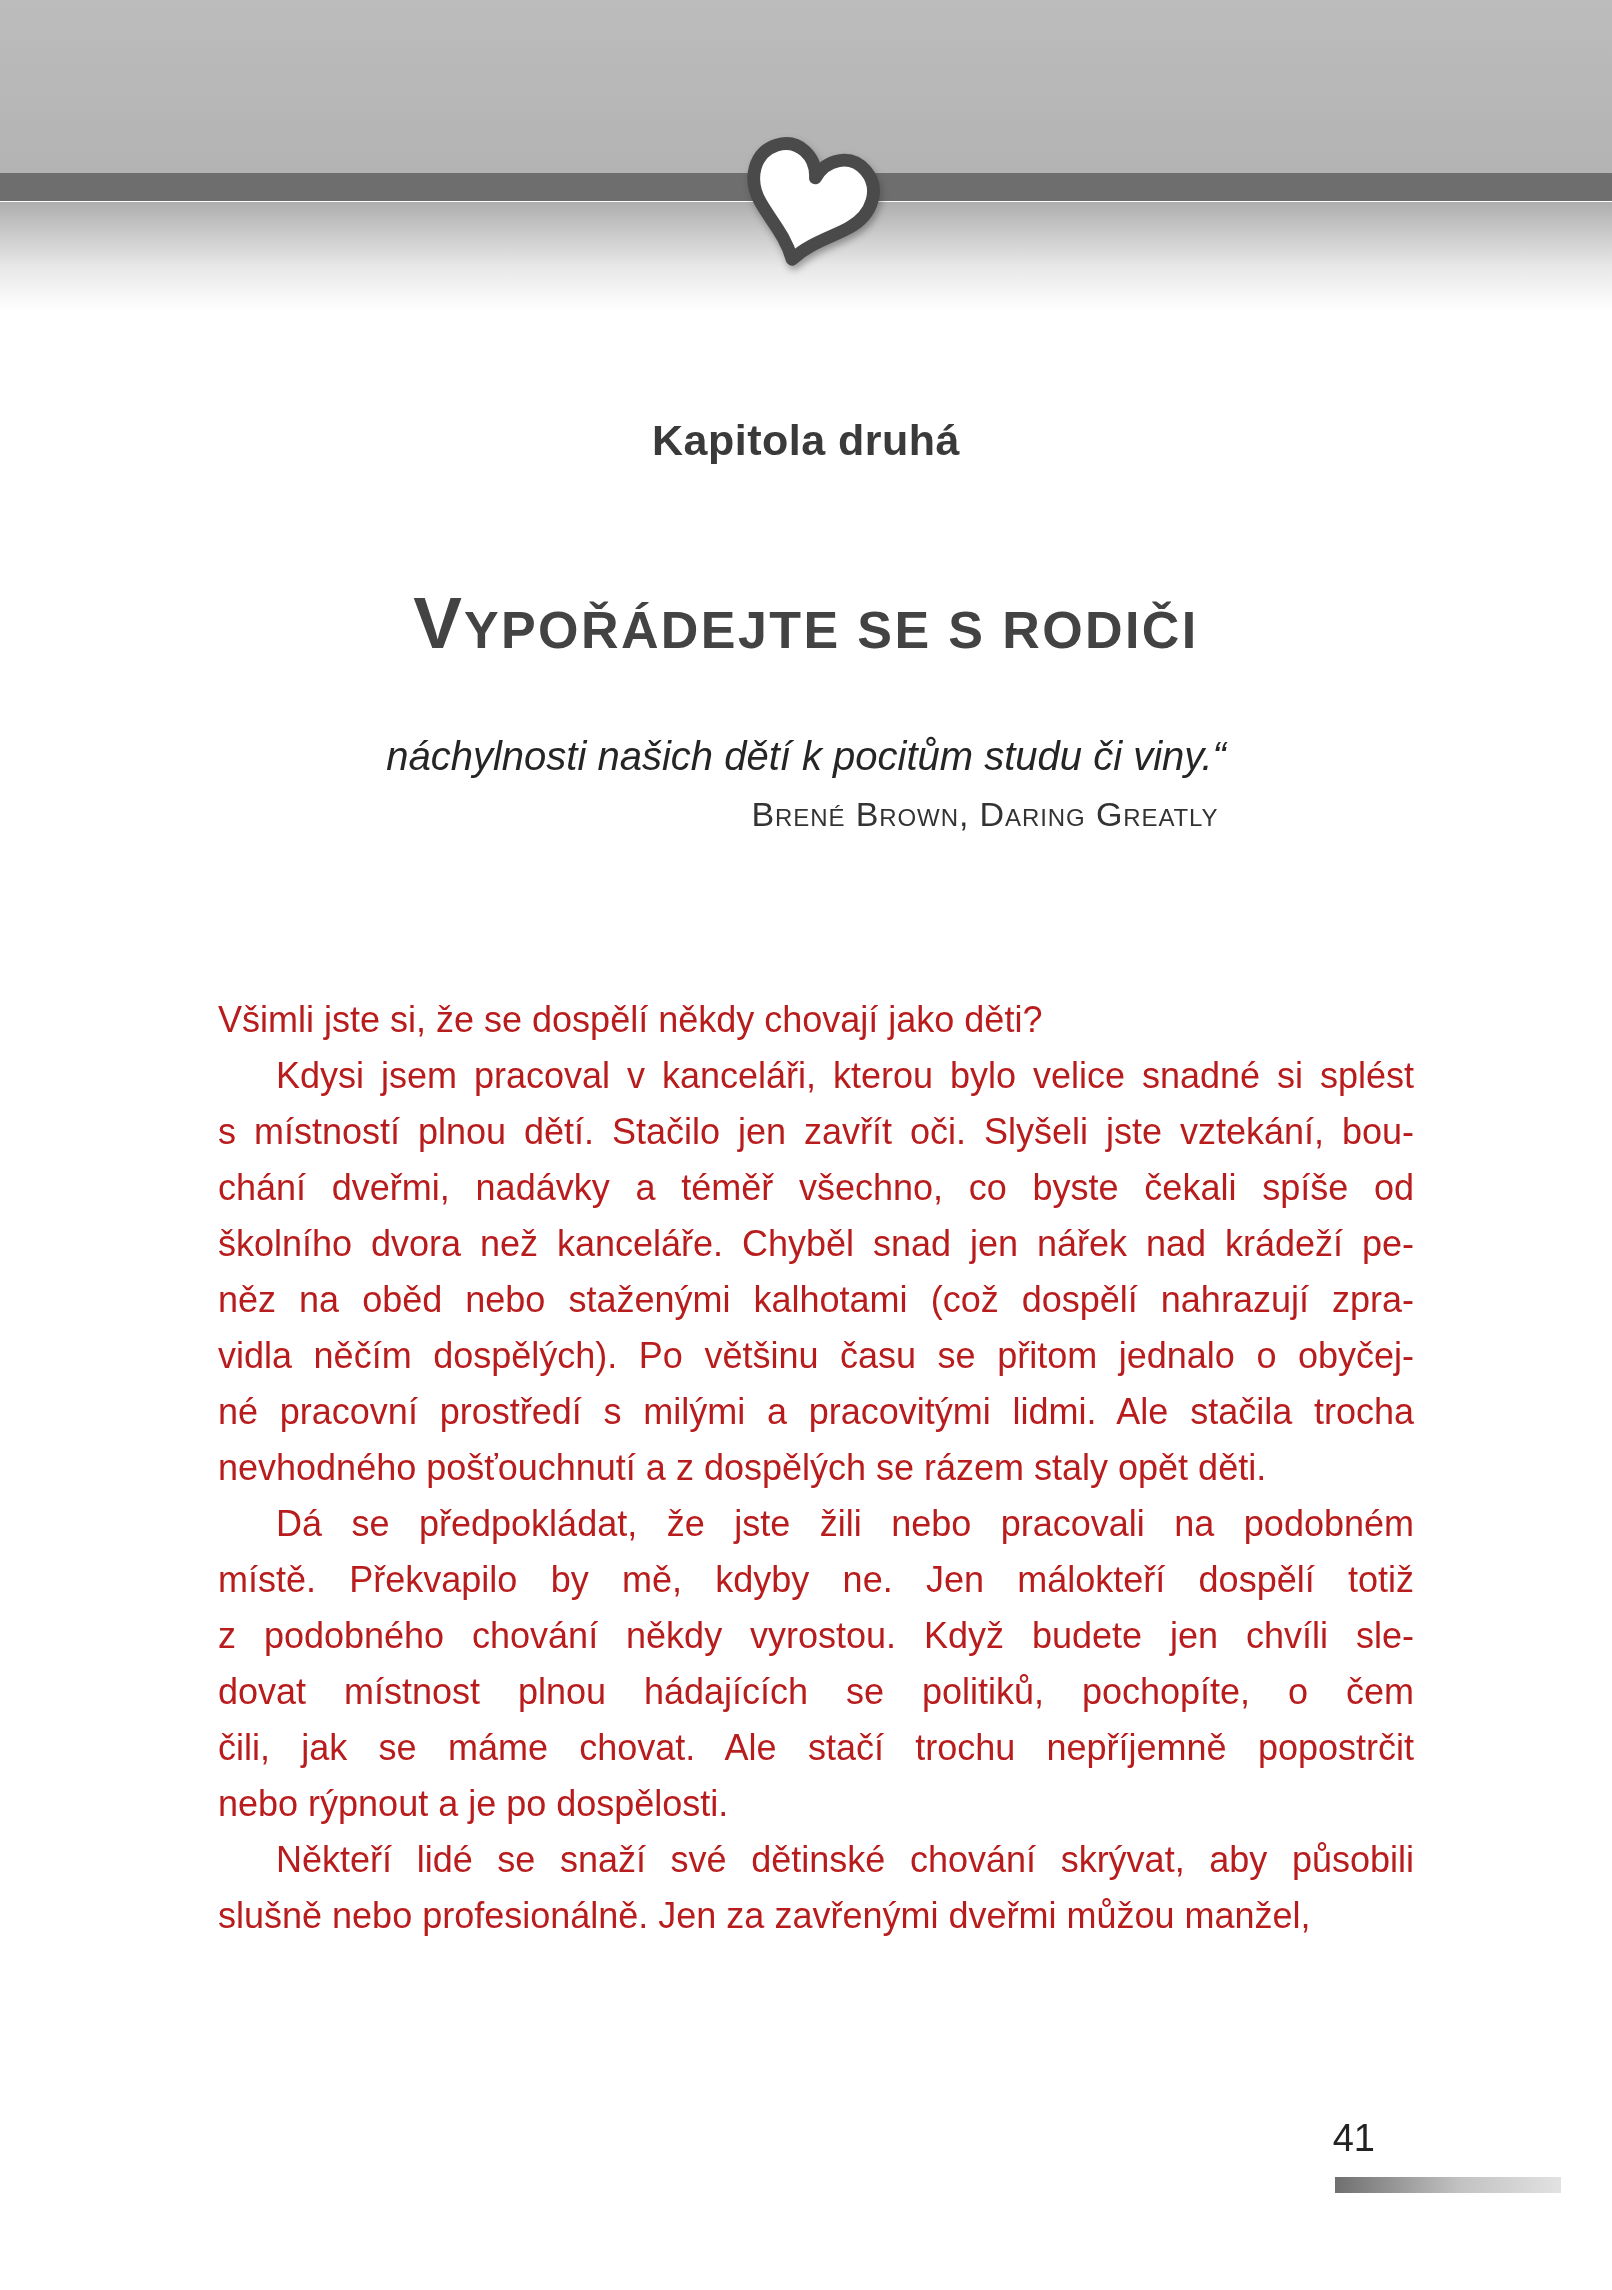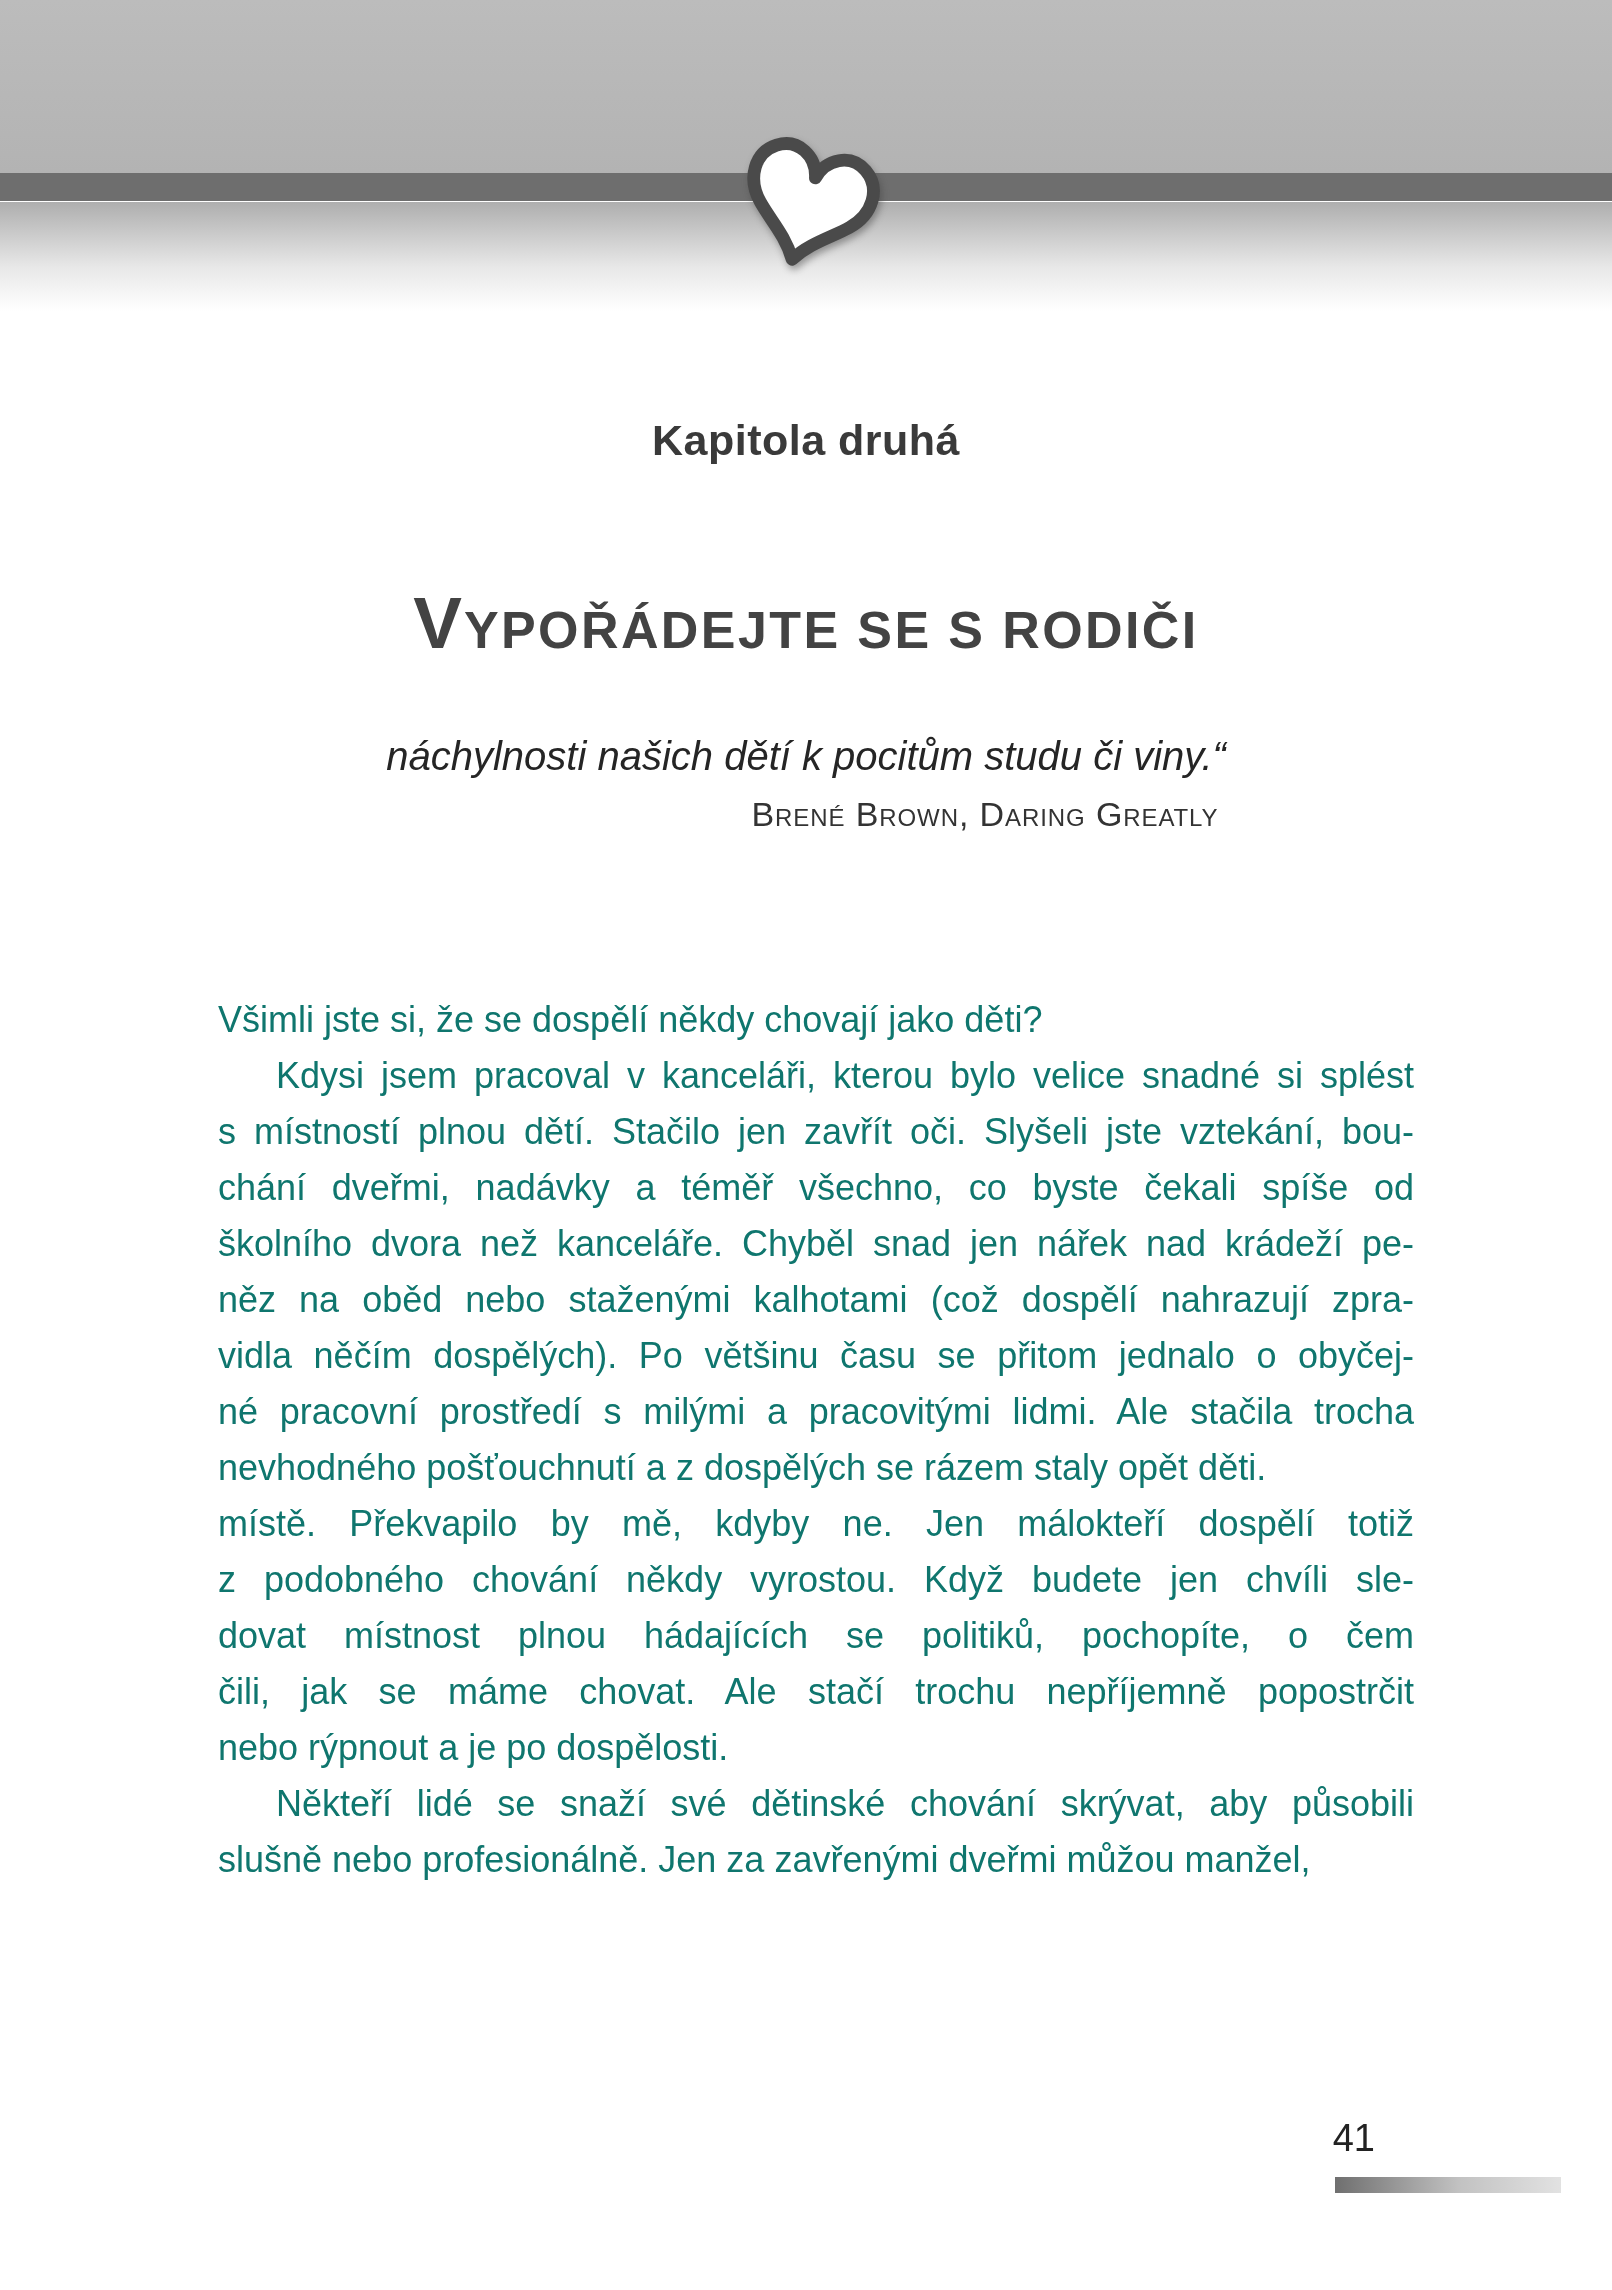--- a/index.html
+++ b/index.html
@@ -97,21 +97,21 @@
     font-variant: small-caps;
     font-size: 34px;
     color: #333333;
     letter-spacing: 0.9px;
   }
 
   
   .bodytext {
     margin: 158px 0 0 218px;
     width: 1196px;
-    color: #0f766e;
+    color: #b91c1c;
     font-size: 36px;
   }
   .line {
     line-height: 56px;
     white-space: nowrap;
     text-align: justify;
     text-align-last: justify;
   }
   .line.last {
     text-align-last: left;
@@ -172,20 +172,21 @@
         <div class="line indent">Kdysi jsem pracoval v kanceláři, kterou bylo velice snadné si splést</div>
         <div class="line">s místností plnou dětí. Stačilo jen zavřít oči. Slyšeli jste vztekání, bou-</div>
         <div class="line">chání dveřmi, nadávky a téměř všechno, co byste čekali spíše od</div>
         <div class="line">školního dvora než kanceláře. Chyběl snad jen nářek nad krádeží pe-</div>
         <div class="line">něz na oběd nebo staženými kalhotami (což dospělí nahrazují zpra-</div>
         <div class="line">vidla něčím dospělých). Po většinu času se přitom jednalo o obyčej-</div>
         <div class="line">né pracovní prostředí s milými a pracovitými lidmi. Ale stačila trocha</div>
         <div class="line last">nevhodného pošťouchnutí a z dospělých se rázem staly opět děti.</div>
       </div>
     <div class="para">
+        <div class="line indent">Dá se předpokládat, že jste žili nebo pracovali na podobném</div>
         <div class="line">místě. Překvapilo by mě, kdyby ne. Jen málokteří dospělí totiž</div>
         <div class="line">z podobného chování někdy vyrostou. Když budete jen chvíli sle-</div>
         <div class="line">dovat místnost plnou hádajících se politiků, pochopíte, o čem</div>
         <div class="line">čili, jak se máme chovat. Ale stačí trochu nepříjemně popostrčit</div>
         <div class="line last">nebo rýpnout a je po dospělosti.</div>
       </div>
     <div class="para">
         <div class="line indent">Někteří lidé se snaží své dětinské chování skrývat, aby působili</div>
         <div class="line last">slušně nebo profesionálně. Jen za zavřenými dveřmi můžou manžel,</div>
       </div>

